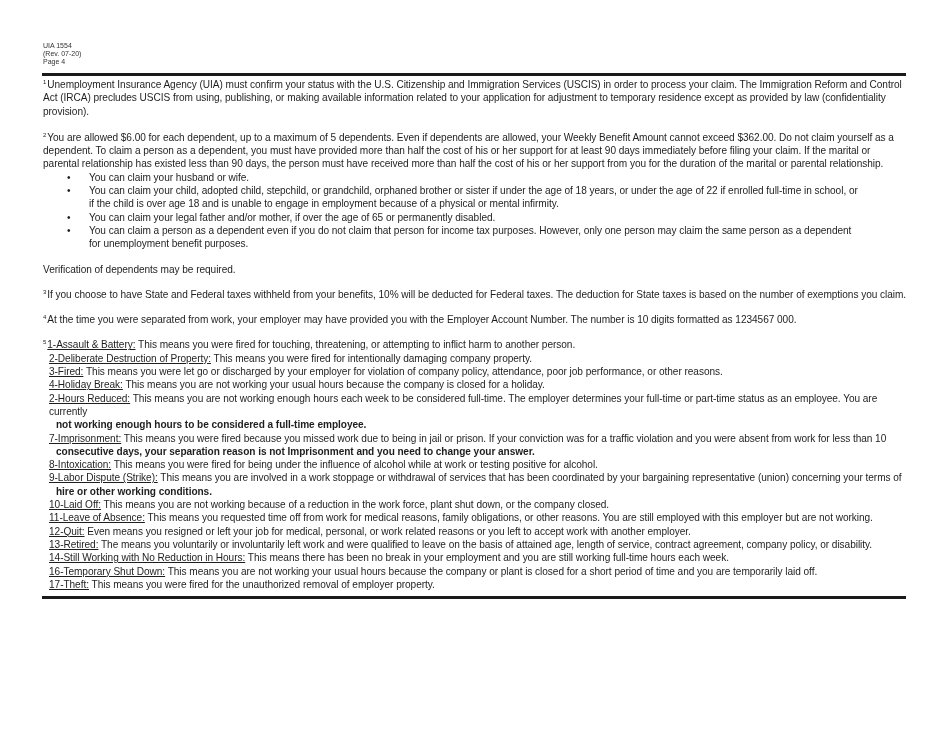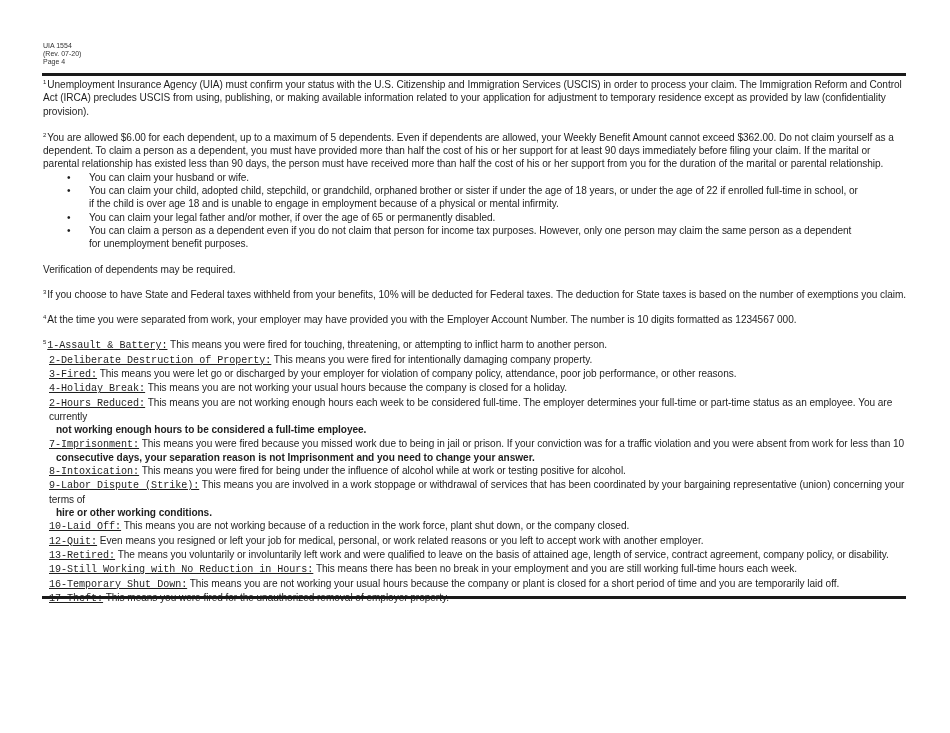--- a/index.html
+++ b/index.html
@@ -77,21 +77,20 @@
     .reasons .reason.first {
       padding-left: 0;
     }
     .reasons .reason .cont {
       display: block;
       padding-left: 7px;
       font-weight: bold;
     }
     .reasons .u {
       text-decoration: underline;
-      font-family: Liberation Mono, monospace;
     }
   </style>
 </head>
 <body>
 
 <div class="form-id">
   <div>UIA 1554</div>
   <div>(Rev. 07-20)</div>
   <div>Page 4</div>
 </div>
@@ -129,21 +128,22 @@
   <div class="reasons">
     <p class="reason first"><sup class="fn">5</sup><span class="u">1-Assault &amp; Battery:</span><span> This means you were fired for touching, threatening, or attempting to inflict harm to another person.</span></p>
     <p class="reason"><span class="u">2-Deliberate Destruction of Property:</span><span> This means you were fired for intentionally damaging company property.</span></p>
     <p class="reason"><span class="u">3-Fired:</span><span> This means you were let go or discharged by your employer for violation of company policy, attendance, poor job performance, or other reasons.</span></p>
     <p class="reason"><span class="u">4-Holiday Break:</span><span> This means you are not working your usual hours because the company is closed for a holiday.</span></p>
     <p class="reason"><span class="u">2-Hours Reduced:</span><span> This means you are not working enough hours each week to be considered full-time. The employer determines your full-time or part-time status as an employee. You are currently</span><span class="cont">not working enough hours to be considered a full-time employee.</span></p>
     <p class="reason"><span class="u">7-Imprisonment:</span><span> This means you were fired because you missed work due to being in jail or prison. If your conviction was for a traffic violation and you were absent from work for less than 10</span><span class="cont">consecutive days, your separation reason is not Imprisonment and you need to change your answer.</span></p>
     <p class="reason"><span class="u">8-Intoxication:</span><span> This means you were fired for being under the influence of alcohol while at work or testing positive for alcohol.</span></p>
     <p class="reason"><span class="u">9-Labor Dispute (Strike):</span><span> This means you are involved in a work stoppage or withdrawal of services that has been coordinated by your bargaining representative (union) concerning your terms of</span><span class="cont">hire or other working conditions.</span></p>
     <p class="reason"><span class="u">10-Laid Off:</span><span> This means you are not working because of a reduction in the work force, plant shut down, or the company closed.</span></p>
+    <p class="reason"><span class="u">11-Leave of Absence:</span><span> This means you requested time off from work for medical reasons, family obligations, or other reasons. You are still employed with this employer but are not working.</span></p>
     <p class="reason"><span class="u">12-Quit:</span><span> Even means you resigned or left your job for medical, personal, or work related reasons or you left to accept work with another employer.</span></p>
     <p class="reason"><span class="u">13-Retired:</span><span> The means you voluntarily or involuntarily left work and were qualified to leave on the basis of attained age, length of service, contract agreement, company policy, or disability.</span></p>
-    <p class="reason"><span class="u">19-Still Working with No Reduction in Hours:</span><span> This means there has been no break in your employment and you are still working full-time hours each week.</span></p>
+    <p class="reason"><span class="u">14-Still Working with No Reduction in Hours:</span><span> This means there has been no break in your employment and you are still working full-time hours each week.</span></p>
     <p class="reason"><span class="u">16-Temporary Shut Down:</span><span> This means you are not working your usual hours because the company or plant is closed for a short period of time and you are temporarily laid off.</span></p>
     <p class="reason"><span class="u">17-Theft:</span><span> This means you were fired for the unauthorized removal of employer property.</span></p>
   </div>
 </div>
 
 <div class="rule bottom"></div>
 
 </body></html>

